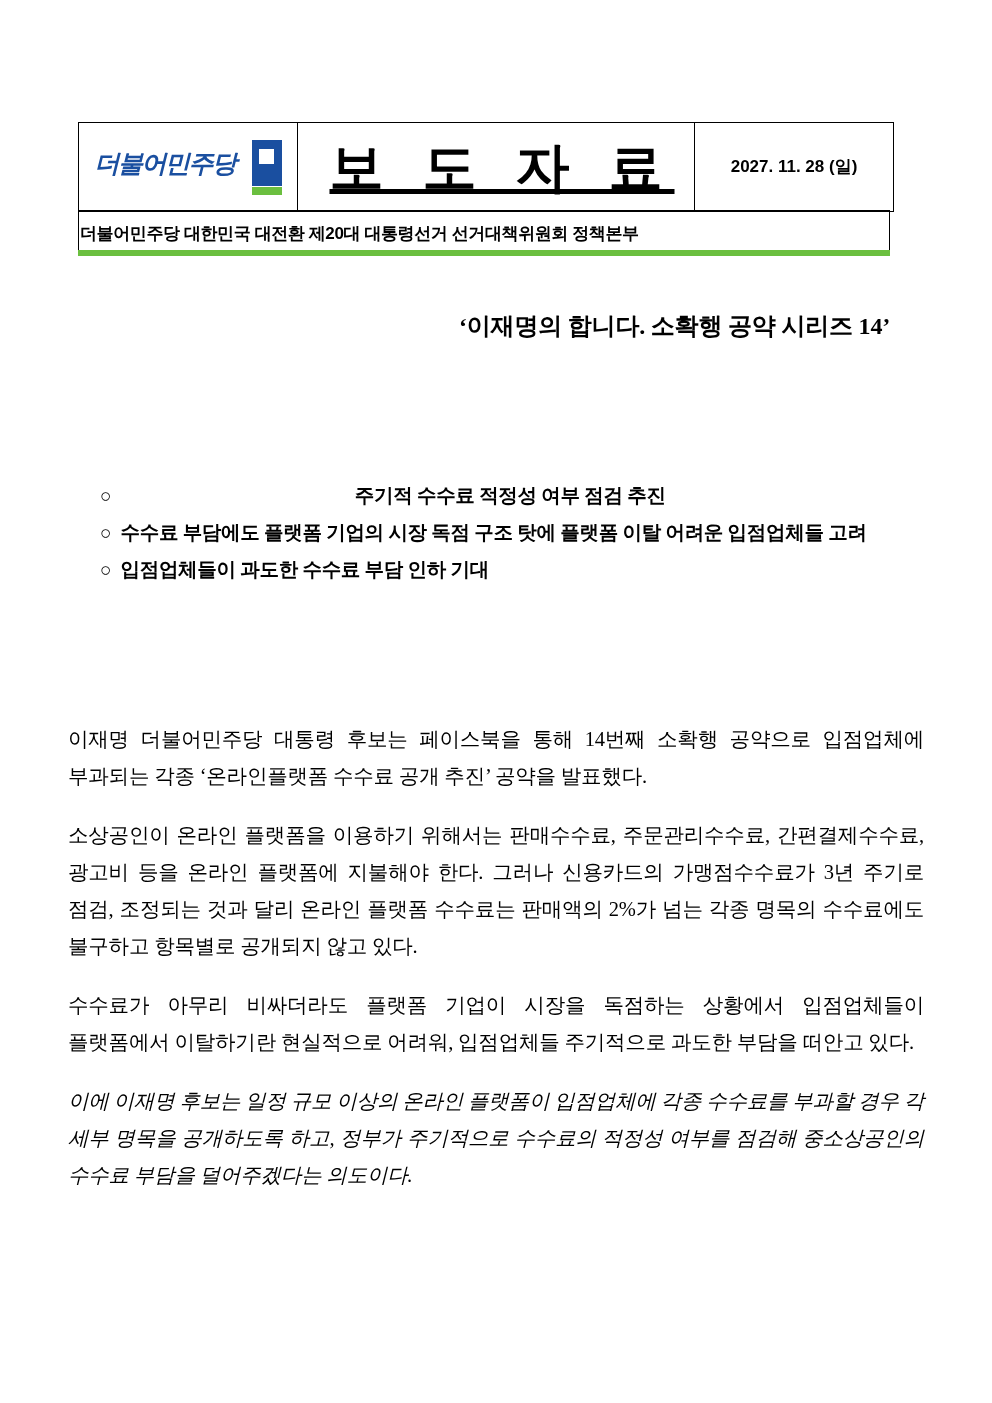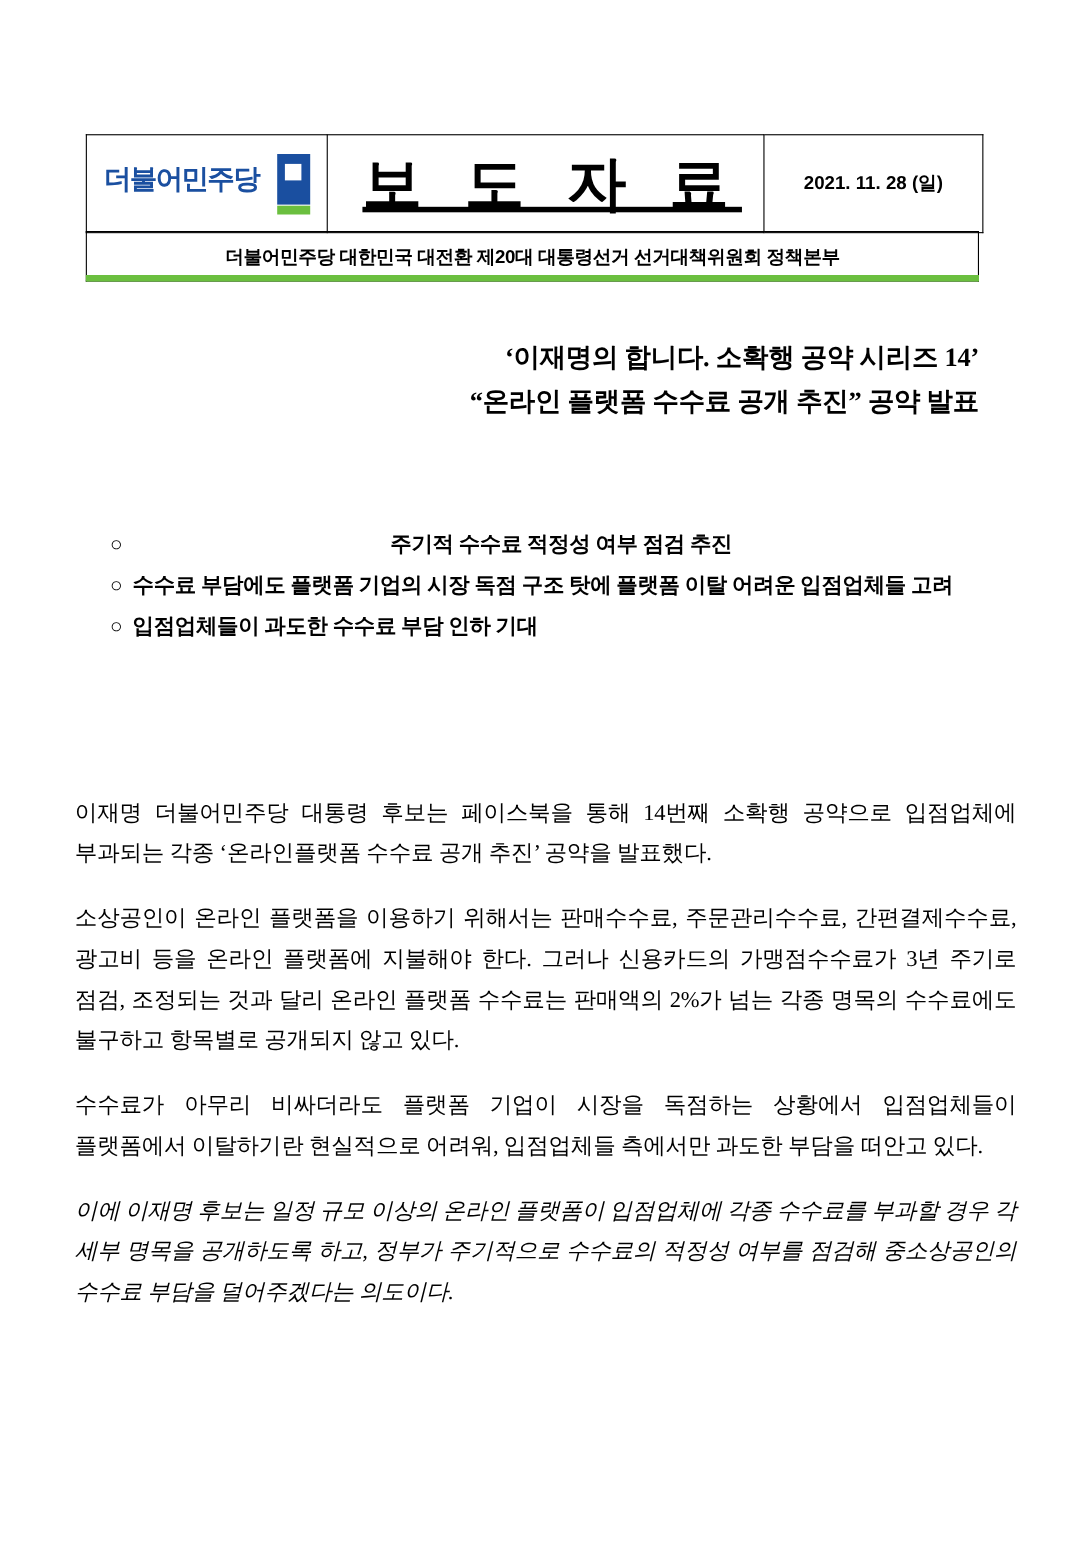--- a/index.html
+++ b/index.html
@@ -57,20 +57,21 @@
     width: 198px;
     height: 88px;
   }
 
   .logo-box {
     display: flex;
     align-items: center;
     justify-content: center;
     gap: 16px;
     height: 88px;
+    font-style: italic;
   }
   .logo-text {
     font-family: "Liberation Sans", sans-serif;
     font-weight: bold;
     font-size: 25px;
     letter-spacing: -1.5px;
     color: #1a4fa0;
     line-height: 1;
     position: relative;
     padding-bottom: 7px;
@@ -126,21 +127,21 @@
 
   .org-table {
     width: 100%;
     border-collapse: collapse;
     table-layout: fixed;
     margin-top: -1.6px;
   }
   .org-table td {
     border: 1.6px solid #000;
     height: 42px;
-    text-align: center;
+    text-align: left;
     vertical-align: middle;
     font-family: "Liberation Sans", sans-serif;
     font-weight: bold;
     font-size: 17px;
     letter-spacing: -0.4px;
   }
 
   
   .headline {
     position: absolute;
@@ -227,37 +228,36 @@
             <div class="logo-underline"></div>
             <div class="logo-mark">
               <div class="logo-mark-green"></div>
             </div>
           </div>
         </td>
         <td class="cell-title">
           <div class="doc-title">보 도 자 료</div>
         </td>
         <td class="cell-date">
-          <div class="doc-date">2021. 11. 28 (일)</div>
+          <div class="doc-date">2027. 11. 28 (일)</div>
         </td>
       </tr>
     </tbody>
       </table>
     <table class="org-table">
       <tbody>
           <tr>
         <td>더불어민주당 대한민국 대전환 제20대 대통령선거 선거대책위원회 정책본부</td>
       </tr>
     </tbody>
       </table>
   </div>
 
   <div class="headline">
     <div>‘이재명의 합니다. 소확행 공약 시리즈 14’</div>
-    <div>“온라인 플랫폼 수수료 공개 추진” 공약 발표</div>
   </div>
 
   <div class="bullets">
 
     <div class="bullet-row">
       <span class="bullet-mark">○</span>
       <span class="bullet-text">
         <span class="indent2">주기적 수수료 적정성 여부 점검 추진</span>
       </span>
     </div>
@@ -270,17 +270,17 @@
     <div class="bullet-row">
       <span class="bullet-mark">○</span>
       <span class="bullet-text">입점업체들이 과도한 수수료 부담 인하 기대</span>
     </div>
 
   </div>
 
   <div class="body-copy">
     <p>이재명 더불어민주당 대통령 후보는 페이스북을 통해 14번째 소확행 공약으로 입점업체에 부과되는 각종 ‘온라인플랫폼 수수료 공개 추진’ 공약을 발표했다.</p>
     <p>소상공인이 온라인 플랫폼을 이용하기 위해서는 판매수수료, 주문관리수수료, 간편결제수수료, 광고비 등을 온라인 플랫폼에 지불해야 한다. 그러나 신용카드의 가맹점수수료가 3년 주기로 점검, 조정되는 것과 달리 온라인 플랫폼 수수료는 판매액의 2%가 넘는 각종 명목의 수수료에도 불구하고 항목별로 공개되지 않고 있다.</p>
-    <p>수수료가 아무리 비싸더라도 플랫폼 기업이 시장을 독점하는 상황에서 입점업체들이 플랫폼에서 이탈하기란 현실적으로 어려워, 입점업체들 측에서만 과도한 부담을 떠안고 있다.</p>
+    <p>수수료가 아무리 비싸더라도 플랫폼 기업이 시장을 독점하는 상황에서 입점업체들이 플랫폼에서 이탈하기란 현실적으로 어려워, 입점업체들 주기적으로 과도한 부담을 떠안고 있다.</p>
     <p>이에 이재명 후보는 일정 규모 이상의 온라인 플랫폼이 입점업체에 각종 수수료를 부과할 경우 각 세부 명목을 공개하도록 하고, 정부가 주기적으로 수수료의 적정성 여부를 점검해 중소상공인의 수수료 부담을 덜어주겠다는 의도이다.</p>
   </div>
 
 </div>
 
 </body></html>

